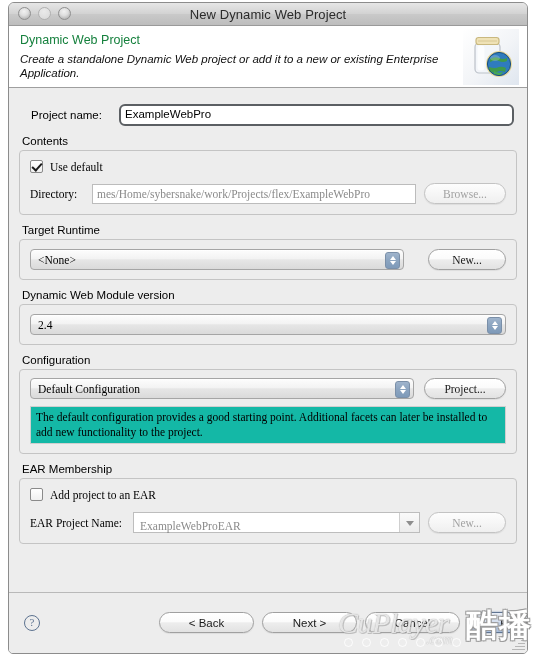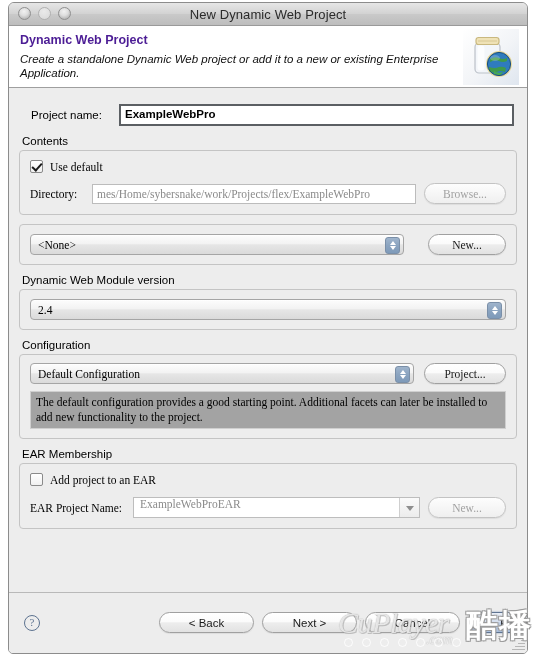--- a/index.html
+++ b/index.html
@@ -70,22 +70,22 @@
   #header {
     flex: 0 0 62px;
     background: #ffffff;
     border-bottom: 1px solid #9f9f9f;
     position: relative;
     padding: 7px 0 0 11px;
     box-sizing: border-box;
   }
   #header-title {
     font-size: 12.5px;
-    font-weight: bold;
-    color: #4c1d95;
+    font-weight: normal;
+    color: #15803d;
     margin: 0 0 5px 0;
   }
   #header-desc {
     font-size: 11.5px;
     color: #111;
     line-height: 14px;
     width: 440px;
     font-style: italic;
   }
   #header-icon {
@@ -120,23 +120,22 @@
     height: 20px;
     font-size: 11.5px;
     color: #000;
     padding: 0 4px;
     line-height: 18px;
     overflow: hidden;
     white-space: nowrap;
   }
   .tfield.focus {
     border: 2px solid #5b5f63;
-    border-radius: 0;
+    border-radius: 6px;
     line-height: 16px;
-    font-weight: bold;
   }
   .tfield.dis { color: #8a8a8a; border-color: #bcbcbc; background: #fff; }
 
   
   .group { margin-top: 9px; }
   .group > .gtitle {
     font-size: 11.5px;
     color: #000;
     margin: 0 0 3px 3px;
   }
@@ -204,21 +203,21 @@
   .stepper::before { top: 3px; border-bottom: 4px solid #fff; }
   .stepper::after  { bottom: 3px; border-top: 4px solid #fff; }
 
   
   .combo2 {
     height: 21px;
     border: 1px solid #bdbdbd;
     background: #fff;
     box-sizing: border-box;
     display: flex;
-    align-items: flex-start;
+    align-items: flex-end;
     position: relative;
     font-size: 11.5px;
     color: #8a8a8a;
     padding-left: 6px;
   }
   .chev {
     position: absolute;
     right: 0px; top: 0px; bottom: 0px;
     width: 19px;
     background: linear-gradient(to bottom, #fafafa 0%, #ececec 100%);
@@ -247,21 +246,21 @@
     justify-content: center;
     box-sizing: border-box;
     padding: 0 10px;
     box-shadow: 0 1px 1px rgba(0,0,0,0.07);
   }
   .btn.dis { color: #a2a2a2; border-color: #c3c3c3;
     background: linear-gradient(to bottom, #fdfdfd 0%, #f6f6f6 52%, #efefef 100%); }
 
   
   .descbox {
-    background: #a3a3a3;
+    background: #14b8a6;
     border: 1px solid #cfcfcf;
     font-size: 11.5px;
     color: #000;
     line-height: 15px;
     padding: 3px 5px;
     box-sizing: border-box;
   }
 
   
   #footer {
@@ -418,20 +417,21 @@
         </div>
         <div class="row">
           <span class="lbl" style="width:62px;">Directory:</span>
           <span class="tfield dis" style="flex:1; margin-right:8px;">mes/Home/sybersnake/work/Projects/flex/ExampleWebPro</span>
           <span class="btn dis btn-wide" style="width:82px;">Browse...</span>
         </div>
       </div>
     </div>
 
     <div class="group">
+      <div class="gtitle">Target Runtime</div>
       <div class="gbox" style="padding:9px 10px;">
         <div class="row">
           <span class="combo" style="flex:1; margin-right:24px;">
             <span>&lt;None&gt;</span>
             <span class="stepper"></span>
           </span>
           <span class="btn btn-wide" style="width:78px;">New...</span>
         </div>
       </div>
     </div>

